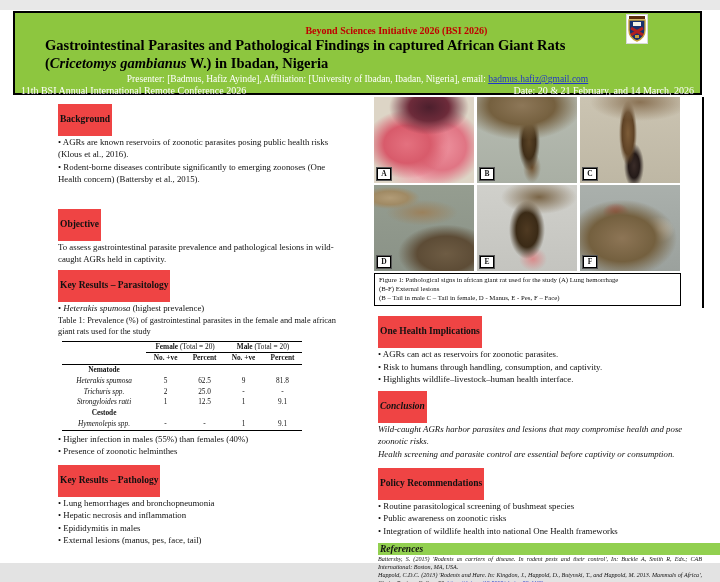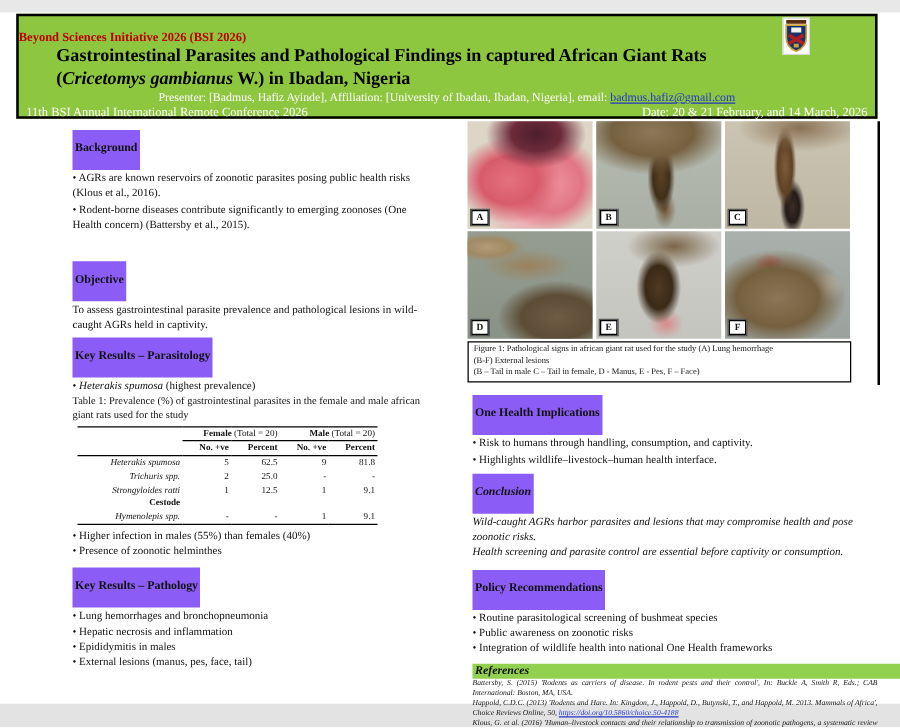--- a/index.html
+++ b/index.html
@@ -9,44 +9,44 @@
     font-family:"Liberation Serif", serif; color:#111; overflow:hidden;
   }
   .strip-top { position:absolute; top:0; left:0; width:720px; height:10px; background:#e8e8e8; }
   .strip-bottom { position:absolute; bottom:0; left:0; width:720px; height:19px; background:#e3e3e3; }
 
   
   .poster-header {
     position:absolute; left:13px; top:11px; width:689px; height:84px;
     background:#8dc63f; border:2px solid #000; padding-top:3px;
   }
-  .org-line { width:64%; text-align:left; font-weight:bold; font-size:10px; color:#c00000; margin-top:9px; }
+  .org-line { width:64%; text-align:right; font-weight:bold; font-size:10px; color:#c00000; margin-top:9px;margin-left:34px; }
   .title-line { text-align:left; font-weight:bold; font-size:14.5px; color:#000; line-height:1.25; padding:0 30px; }
   .title-line .it { font-style:italic; }
   .presenter-line { text-align:center; font-size:9.5px; color:#ffffff; margin-top:2px; }
   .presenter-line .email { color:#2336c8; text-decoration:underline; cursor:pointer; }
   .conf-row { display:flex; justify-content:space-between; font-size:10px; color:#ffffff; padding:1px 6px 0 6px; }
   .logo-box {
     position:absolute; top:1px; right:52px; width:22px; height:30px;
     background:#fff; border:1px solid #d8d8d8; display:flex; align-items:center; justify-content:center;
   }
 
   
   .col-left  { position:absolute; left:58px;  top:104px; width:292px; font-size:8.8px; line-height:1.4; }
   .col-right { position:absolute; left:374px; top:97px;  width:330px; font-size:8.8px; line-height:1.4; }
-  .hl { display:inline-block; background:#8b5cf6; font-weight:bold; font-size:9.5px; padding:10px 2px; line-height:1.25; }
+  .hl { display:inline-block; background:#ef4444; font-weight:bold; font-size:9.5px; padding:10px 2px; line-height:1.25; }
   .hl-bar { display:block; background:#92d050; font-weight:bold; font-size:9.5px; padding:0 2px; width:354px; line-height:1.3; }
   .sec { margin-bottom:0; }
   .bullet, .para { margin:0; }
   .it { font-style:italic; }
 
   
   .tbl-caption { font-size:8.4px; line-height:1.35; margin-top:1px; }
   table.ptable { border-collapse:collapse; width:240px; margin:3px 0 2px 4px; font-size:7.3px; line-height:1.2; }
-  table.ptable th, table.ptable td { text-align:right; padding:1px 2px; font-weight:normal; vertical-align:bottom; }
+  table.ptable th, table.ptable td { text-align:center; padding:1px 2px; font-weight:normal; vertical-align:bottom; }
   table.ptable thead tr.grp th { border-top:1.5px solid #000; }
   table.ptable thead tr.grp th.span { border-bottom:1px solid #000; }
   table.ptable thead tr.sub th { border-bottom:1px solid #000; font-weight:bold; }
   table.ptable tbody tr.last td { border-bottom:1.5px solid #000; }
   table.ptable .name { width:82px; }
   table.ptable .grp-name { font-weight:bold; }
   table.ptable .sp { font-style:italic; }
   table.ptable .num { width:38px; }
   .bold { font-weight:bold; }
 
@@ -160,20 +160,27 @@
           <tr class="sub">
             <th class="name"></th>
             <th class="num">No. +ve</th>
             <th class="num">Percent</th>
             <th class="num">No. +ve</th>
             <th class="num">Percent</th>
           </tr>
         </thead>
         <tbody>
           <tr>
+            <td class="name grp-name">Nematode</td>
+              <td></td>
+              <td></td>
+              <td></td>
+              <td></td>
+          </tr>
+          <tr>
             <td class="name sp">Heterakis spumosa</td>
             <td>5</td>
             <td>62.5</td>
             <td>9</td>
             <td>81.8</td>
           </tr>
           <tr>
             <td class="name sp">Trichuris spp.</td>
             <td>2</td>
             <td>25.0</td>
@@ -242,20 +249,21 @@
       </div>
       <div class="fig-caption">
         <div>Figure 1: Pathological signs in african giant rat used for the study (A) Lung hemorrhage</div>
         <div>(B-F) External lesions</div>
         <div>(B – Tail in male C – Tail in female, D - Manus, E - Pes, F – Face)</div>
       </div>
     </div>
 
     <div class="sec rsec mt8">
       <span class="hl">One Health Implications</span>
+      <p class="bullet">• AGRs can act as reservoirs for zoonotic parasites.</p>
       <p class="bullet">• Risk to humans through handling, consumption, and captivity.</p>
       <p class="bullet">• Highlights wildlife–livestock–human health interface.</p>
     </div>
 
     <div class="sec rsec mt6">
       <span class="hl">Conclusion</span>
       <p class="para">Wild-caught AGRs harbor parasites and lesions that may compromise health and pose zoonotic risks.</p>
       <p class="para">Health screening and parasite control are essential before captivity or consumption.</p>
     </div>
 

